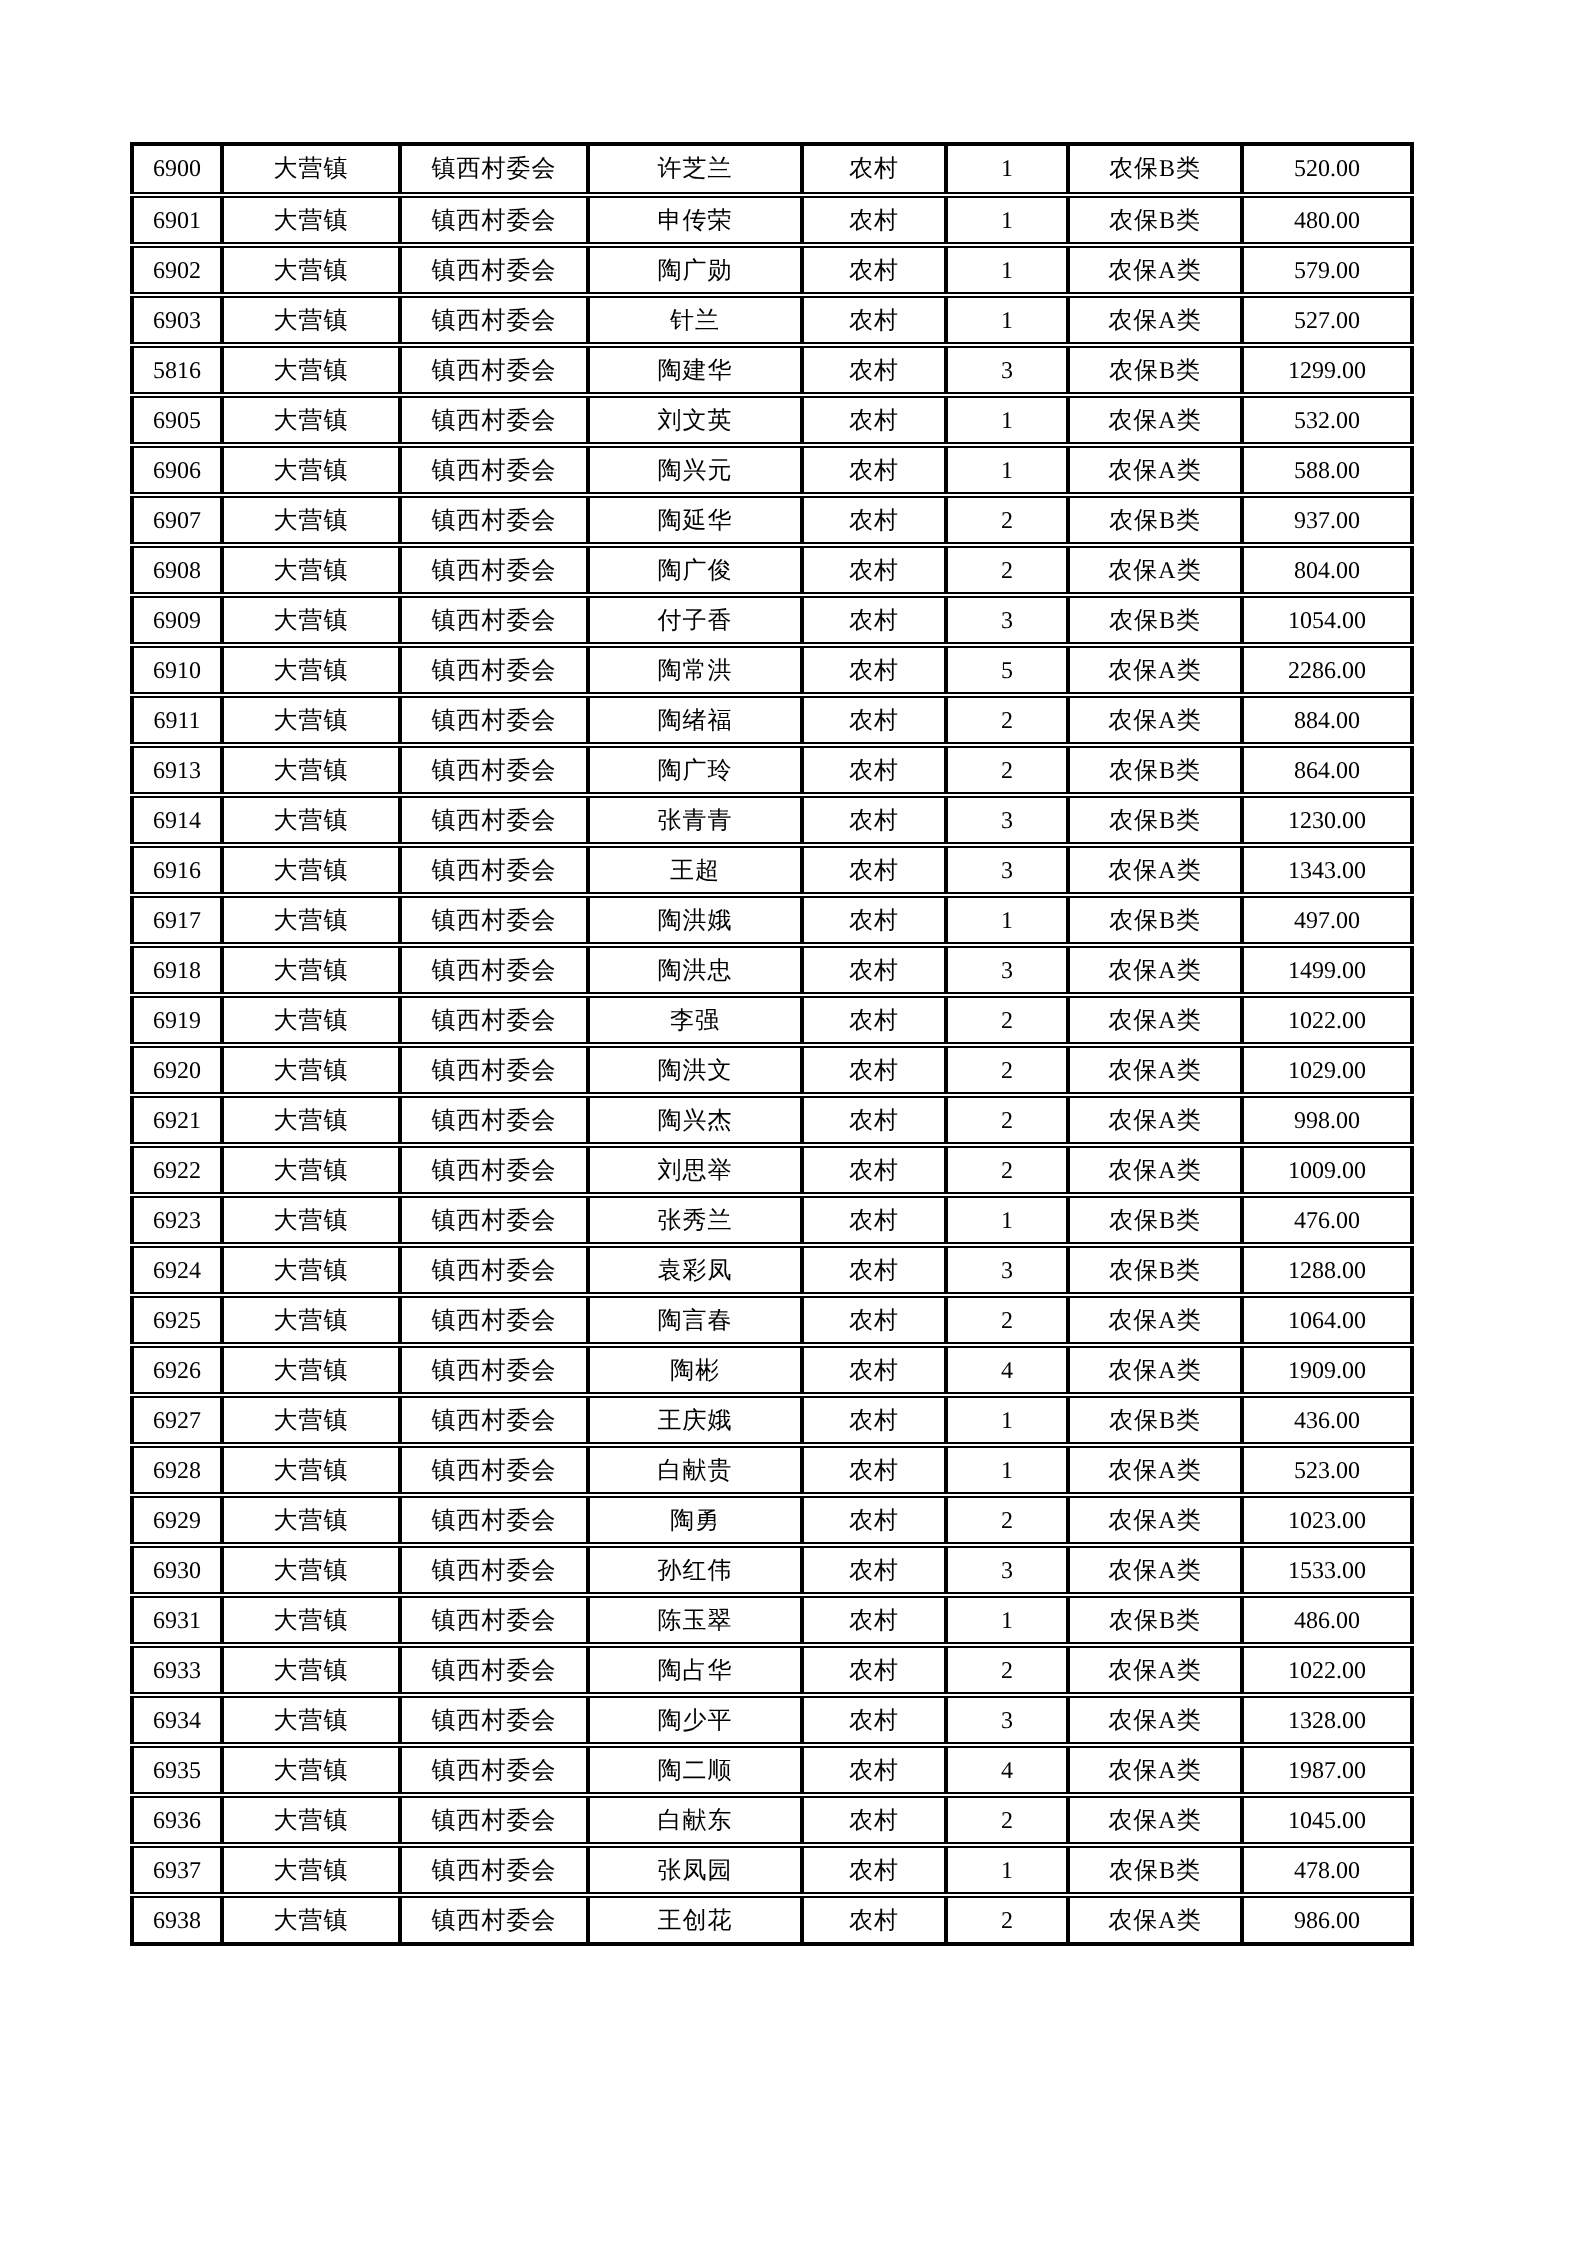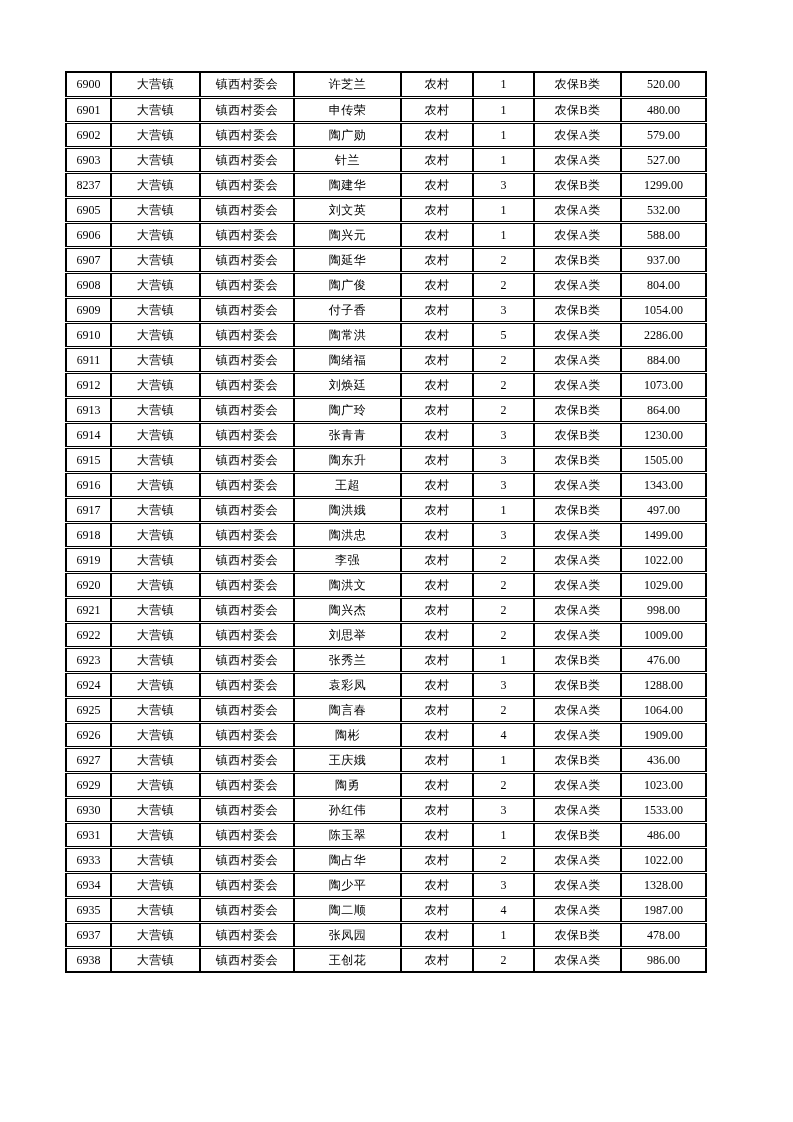--- a/index.html
+++ b/index.html
@@ -93,21 +93,21 @@
           <td class="num">6903</td>
           <td>大营镇</td>
           <td>镇西村委会</td>
           <td>针兰</td>
           <td>农村</td>
           <td class="num">1</td>
           <td>农保A类</td>
           <td class="num">527.00</td>
         </tr>
         <tr>
-          <td class="num">8237</td>
+          <td class="num">5816</td>
           <td>大营镇</td>
           <td>镇西村委会</td>
           <td>陶建华</td>
           <td>农村</td>
           <td class="num">3</td>
           <td>农保B类</td>
           <td class="num">1299.00</td>
         </tr>
         <tr>
           <td class="num">6905</td>
@@ -173,60 +173,40 @@
           <td class="num">6911</td>
           <td>大营镇</td>
           <td>镇西村委会</td>
           <td>陶绪福</td>
           <td>农村</td>
           <td class="num">2</td>
           <td>农保A类</td>
           <td class="num">884.00</td>
         </tr>
         <tr>
-          <td class="num">6912</td>
-          <td>大营镇</td>
-          <td>镇西村委会</td>
-          <td>刘焕廷</td>
-          <td>农村</td>
-          <td class="num">2</td>
-          <td>农保A类</td>
-          <td class="num">1073.00</td>
-        </tr>
-        <tr>
           <td class="num">6913</td>
           <td>大营镇</td>
           <td>镇西村委会</td>
           <td>陶广玲</td>
           <td>农村</td>
           <td class="num">2</td>
           <td>农保B类</td>
           <td class="num">864.00</td>
         </tr>
         <tr>
           <td class="num">6914</td>
           <td>大营镇</td>
           <td>镇西村委会</td>
           <td>张青青</td>
           <td>农村</td>
           <td class="num">3</td>
           <td>农保B类</td>
           <td class="num">1230.00</td>
         </tr>
         <tr>
-          <td class="num">6915</td>
-          <td>大营镇</td>
-          <td>镇西村委会</td>
-          <td>陶东升</td>
-          <td>农村</td>
-          <td class="num">3</td>
-          <td>农保B类</td>
-          <td class="num">1505.00</td>
-        </tr>
-        <tr>
           <td class="num">6916</td>
           <td>大营镇</td>
           <td>镇西村委会</td>
           <td>王超</td>
           <td>农村</td>
           <td class="num">3</td>
           <td>农保A类</td>
           <td class="num">1343.00</td>
         </tr>
         <tr>
@@ -333,20 +313,30 @@
           <td class="num">6927</td>
           <td>大营镇</td>
           <td>镇西村委会</td>
           <td>王庆娥</td>
           <td>农村</td>
           <td class="num">1</td>
           <td>农保B类</td>
           <td class="num">436.00</td>
         </tr>
         <tr>
+          <td class="num">6928</td>
+          <td>大营镇</td>
+          <td>镇西村委会</td>
+          <td>白献贵</td>
+          <td>农村</td>
+          <td class="num">1</td>
+          <td>农保A类</td>
+          <td class="num">523.00</td>
+        </tr>
+        <tr>
           <td class="num">6929</td>
           <td>大营镇</td>
           <td>镇西村委会</td>
           <td>陶勇</td>
           <td>农村</td>
           <td class="num">2</td>
           <td>农保A类</td>
           <td class="num">1023.00</td>
         </tr>
         <tr>
@@ -391,20 +381,30 @@
         </tr>
         <tr>
           <td class="num">6935</td>
           <td>大营镇</td>
           <td>镇西村委会</td>
           <td>陶二顺</td>
           <td>农村</td>
           <td class="num">4</td>
           <td>农保A类</td>
           <td class="num">1987.00</td>
+        </tr>
+        <tr>
+          <td class="num">6936</td>
+          <td>大营镇</td>
+          <td>镇西村委会</td>
+          <td>白献东</td>
+          <td>农村</td>
+          <td class="num">2</td>
+          <td>农保A类</td>
+          <td class="num">1045.00</td>
         </tr>
         <tr>
           <td class="num">6937</td>
           <td>大营镇</td>
           <td>镇西村委会</td>
           <td>张凤园</td>
           <td>农村</td>
           <td class="num">1</td>
           <td>农保B类</td>
           <td class="num">478.00</td>

